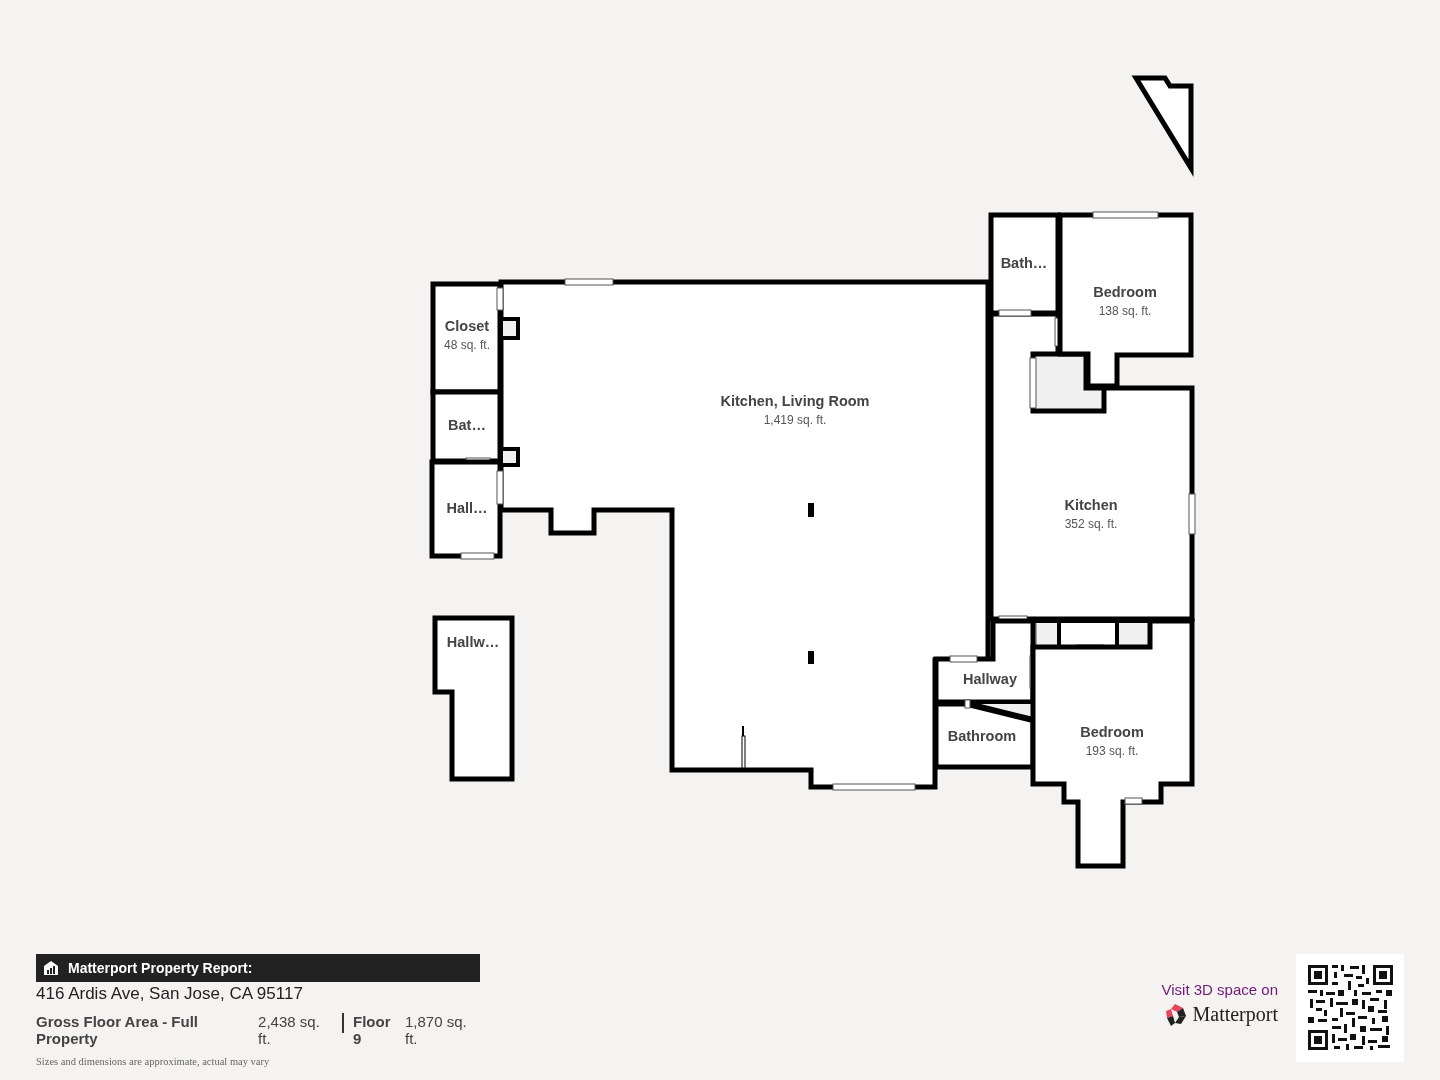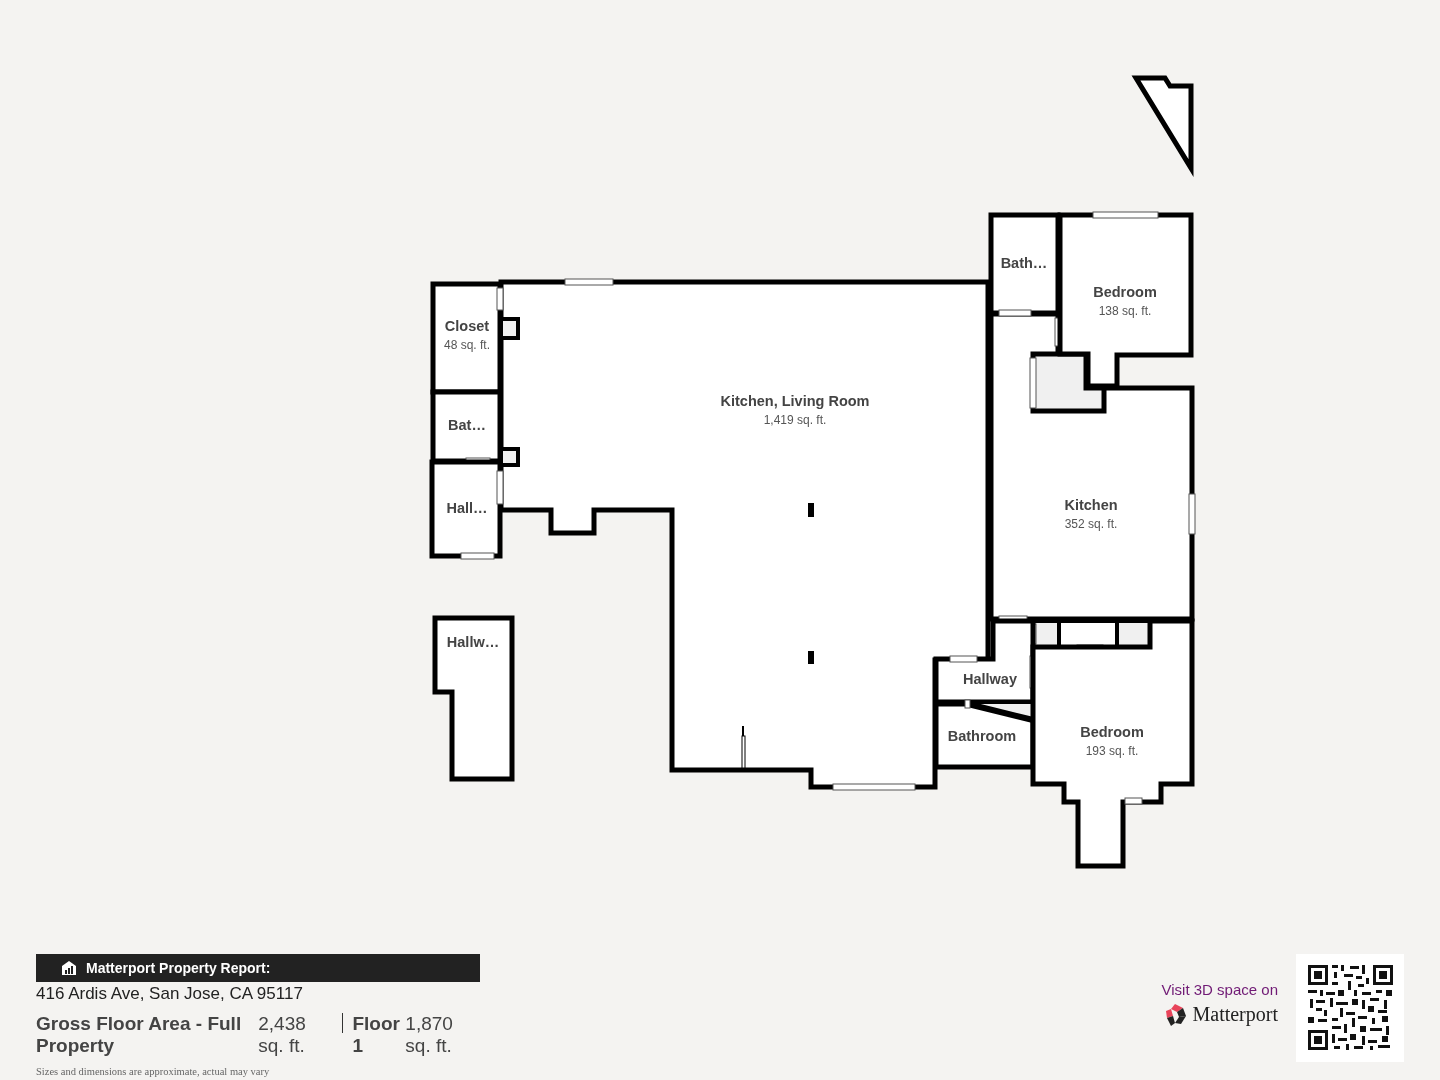--- a/index.html
+++ b/index.html
@@ -7,25 +7,25 @@
     width: 1440px; height: 1080px; background: #f4f3f1; position: relative; overflow: hidden;
     font-family: "Liberation Sans", "DejaVu Sans", sans-serif;
   }
   #plan { position: absolute; left: 0; top: 0; }
   .room-label { font-family: "Liberation Sans", sans-serif; font-weight: bold; font-size: 14.5px; fill: #444; text-anchor: middle; }
   .room-area { font-family: "Liberation Sans", sans-serif; font-size: 12px; fill: #555; text-anchor: middle; }
 
   .report { position: absolute; left: 36px; top: 954px; width: 444px; }
   .report-bar {
     height: 28px; background: #222; color: #fff; display: flex; align-items: center;
-    font-weight: bold; font-size: 14px; padding-left: 24px; box-sizing: border-box;
+    font-weight: bold; font-size: 14px; padding-left: 6px; box-sizing: border-box;
   }
   .report-bar .icon { width: 18px; height: 18px; margin-right: 8px; display:inline-block; }
   .address { font-size: 17px; font-weight: normal; color: #222; margin-top: 2px; }
-  .areas { font-size: 19px; color: #444; margin-top: 9px; display: flex; align-items: flex-start; }
+  .areas { font-size: 15px; color: #444; margin-top: 9px; display: flex; align-items: flex-start; }
   .areas b { color: #444; }
   .areas .sep { display:inline-block; width: 2px; height: 20px; background:#333; margin: 0 9px; }
   .disclaimer { font-size: 10.5px; color: #666; margin-top: 9px; font-family: Liberation Serif, serif; }
 
   .visit { position: absolute; left: 1150px; top: 981px; text-align: right; width: 128px; }
   .visit-text { font-size: 15px; color: #701a75; }
   .mp-logo { display: flex; align-items: flex-start; justify-content: flex-end; margin-top: 5px; }
   .mp-name { font-family: "Liberation Serif", serif; font-size: 20px; color: #222; margin-left: 5px; }
   .qr { position: absolute; left: 1296px; top: 954px; width: 108px; height: 108px; background: #fff; }
 </style>
@@ -137,21 +137,21 @@
       <rect x="5" y="11" width="2" height="4" fill="#222"></rect>
       <rect x="8" y="9" width="2" height="6" fill="#222"></rect>
       <rect x="11" y="7" width="2" height="8" fill="#222"></rect>
     </svg>
     <span>Matterport Property Report:</span>
   </div>
   <div class="address">416 Ardis Ave, San Jose, CA 95117</div>
   <div class="areas">
     <b>Gross Floor Area - Full Property</b>&nbsp;<span>2,438 sq. ft.</span>
     <span class="sep"></span>
-    <b>Floor 1</b>&nbsp;<span>1,870 sq. ft.</span>
+    <b>Floor 9</b>&nbsp;<span>1,870 sq. ft.</span>
   </div>
   <div class="disclaimer">Sizes and dimensions are approximate, actual may vary</div>
 </div>
 
 <div class="visit">
   <div class="visit-text">Visit 3D space on</div>
   <div class="mp-logo">
     <svg width="24" height="24" viewBox="0 0 24 24">
       <polygon points="12,1 20,5 14,9 8,6" fill="#e8445a"></polygon>
       <polygon points="3,8 8,6 10,13 4,15" fill="#e8445a"></polygon>

